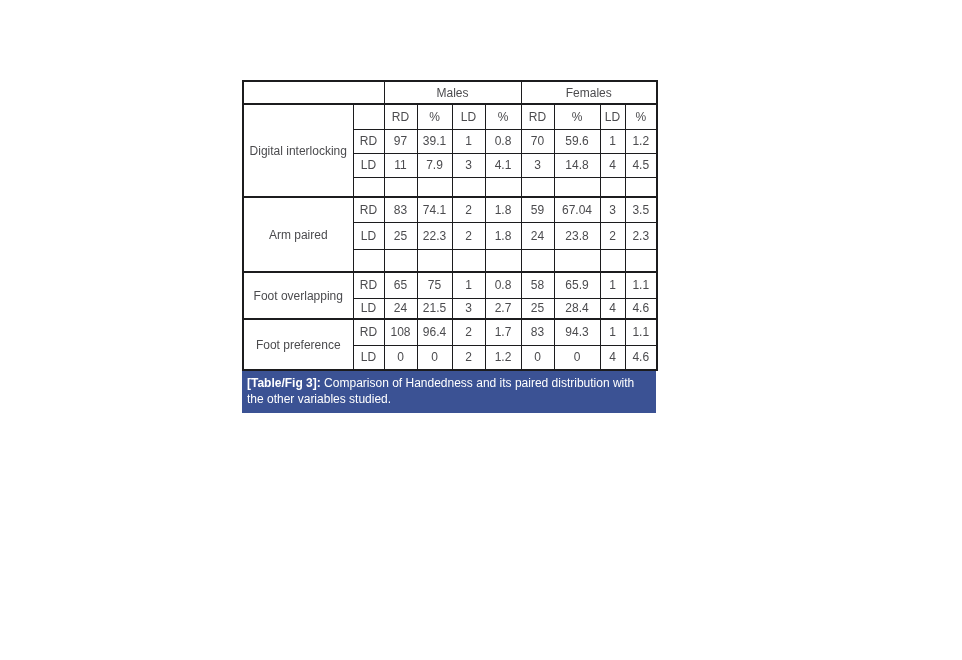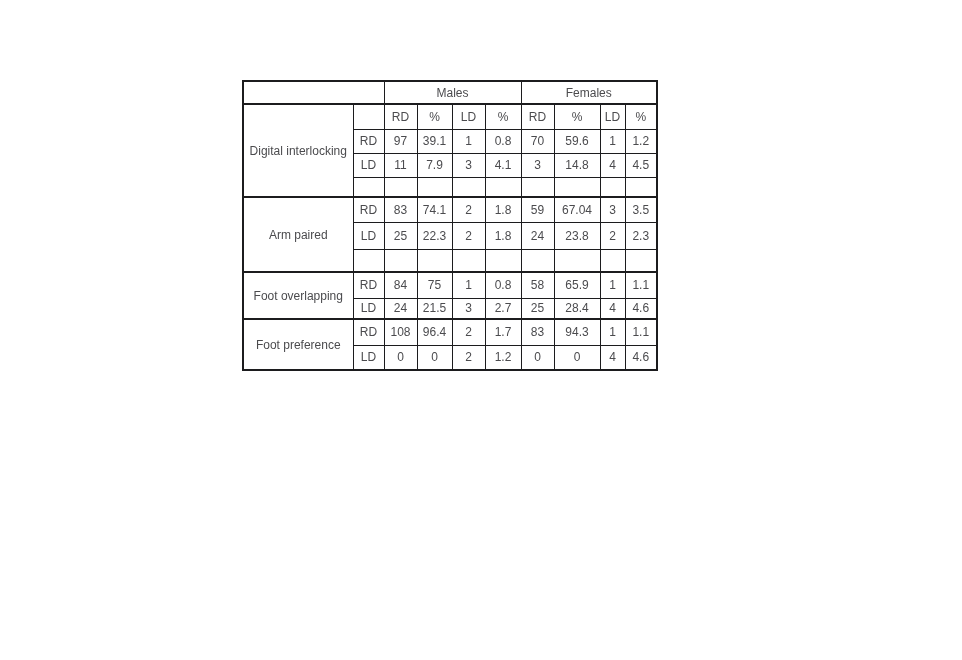--- a/index.html
+++ b/index.html
@@ -157,21 +157,21 @@
           <td></td>
         <td></td>
           <td></td>
         <td></td>
           <td></td>
       </tr>
 
       <tr class="section-start" style="height:26px">
         <td rowspan="2" class="row-label">Foot overlapping</td>
         <td class="key">RD</td>
-        <td>84</td>
+        <td>65</td>
         <td>75</td>
         <td>1</td>
         <td>0.8</td>
         <td>58</td>
         <td>65.9</td>
         <td>1</td>
         <td>1.1</td>
       </tr>
       <tr style="height:21px">
         <td class="key">LD</td>
@@ -203,13 +203,16 @@
         <td>0</td>
         <td>2</td>
         <td>1.2</td>
         <td>0</td>
         <td>0</td>
         <td>4</td>
         <td>4.6</td>
       </tr>
     </tbody>
   </table>
+  <div class="caption">
+    <b>[Table/Fig 3]:</b><span> Comparison of Handedness and its paired distribution with the other variables studied.</span>
+  </div>
 </div>
 
 </body></html>

